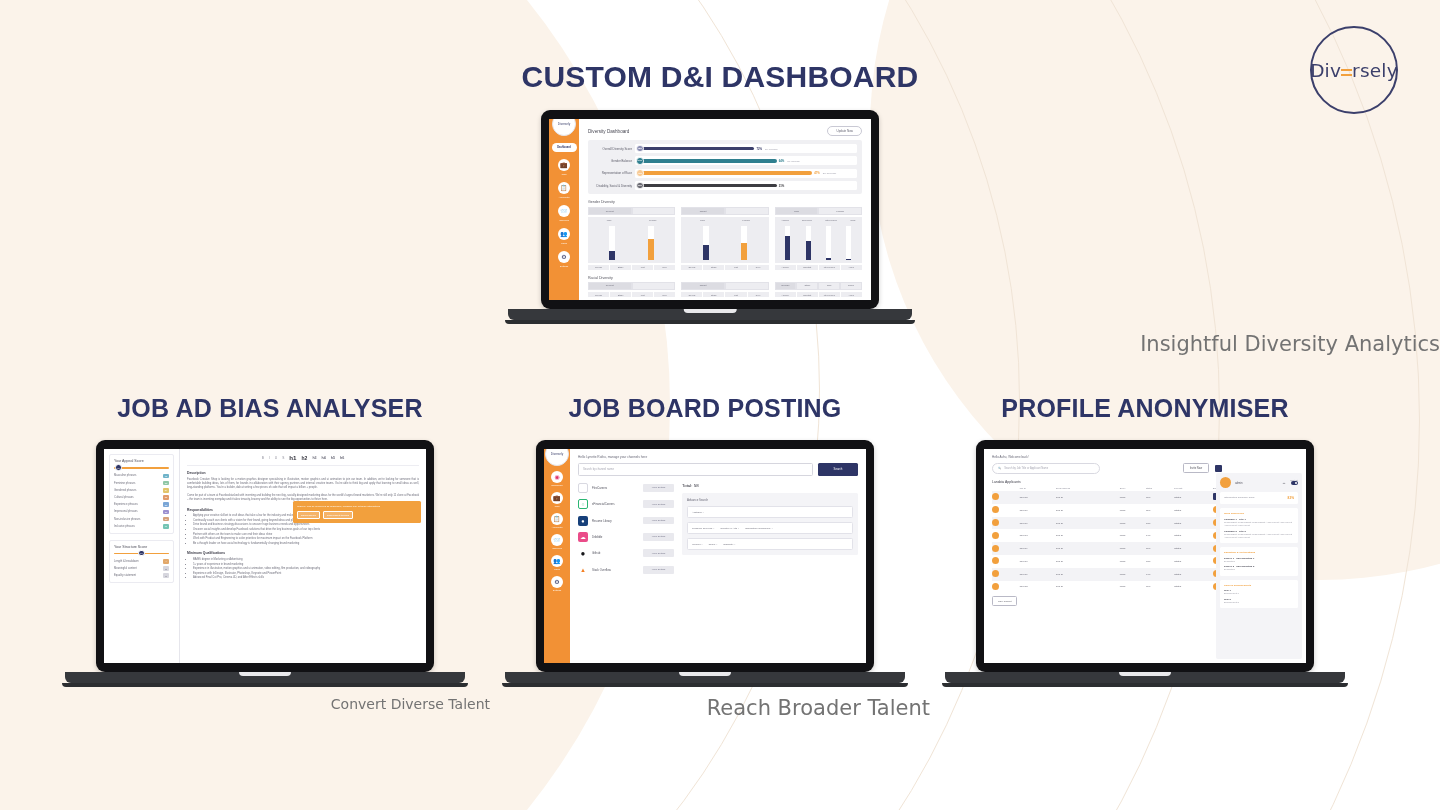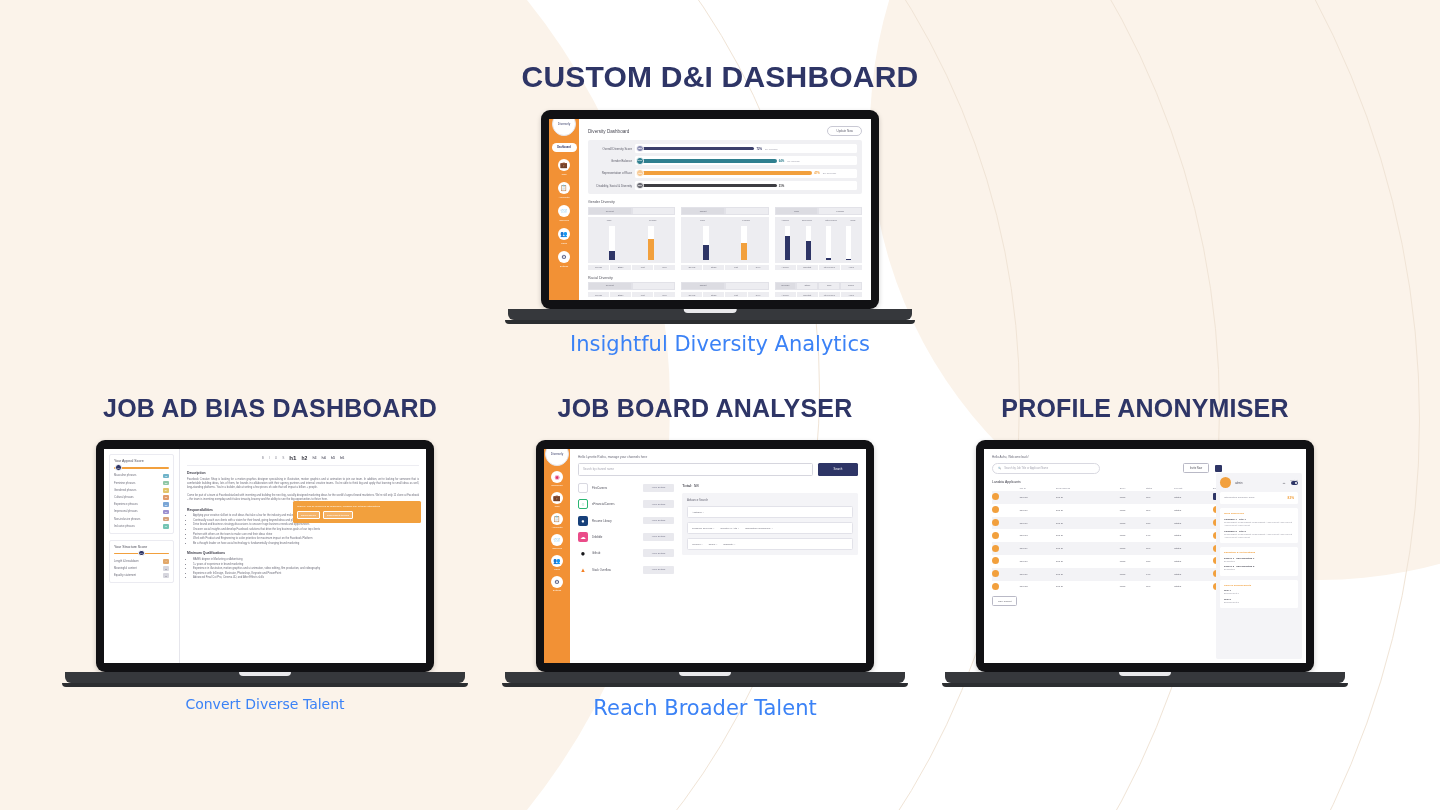--- a/index.html
+++ b/index.html
@@ -59,22 +59,22 @@
   .sec-title {
     position: absolute;
     font-weight: bold;
     color: #2e3566;
     letter-spacing: .2px;
     text-align: center;
     white-space: nowrap;
   }
   .caption {
     position: absolute;
-    color: #3b82f6;
-    text-align: center;
+    color: #737373;
+    text-align: right;
     white-space: nowrap;
     font-family: "DejaVu Sans", sans-serif;
   }
 
   
   .laptop { position: absolute; }
   .lid {
     position: absolute; left: 0; top: 0;
     background: #111114;
     border-radius: 9px;
@@ -276,24 +276,29 @@
 
   <div class="bg-layer">
     <div class="bg-blob"></div>
     <div class="bg-blob2"></div>
     <div class="bg-arc" style="left:-560px;top:-300px;width:1380px;height:1380px;"></div>
     <div class="bg-arc" style="left:-500px;top:-360px;width:1520px;height:1520px;"></div>
     <div class="bg-arc" style="left:-440px;top:-420px;width:1660px;height:1660px;"></div>
     <div class="bg-arc" style="left:-380px;top:-480px;width:1800px;height:1800px;"></div>
   </div>
 
+  <div class="logo-wrap">
+    <div class="logo-circle">
+      <span class="logo-text"><span>Div</span><span class="logo-eq"></span><span>rsely</span></span>
+    </div>
+  </div>
 
   <div class="sec-title" style="left:0;right:0;top:60px;font-size:30px;text-align:center;">CUSTOM D&amp;I DASHBOARD</div>
-  <div class="sec-title" style="left:40px;width:460px;top:394px;font-size:25px;">JOB AD BIAS DASHBOARD</div>
-  <div class="sec-title" style="left:475px;width:460px;top:394px;font-size:25px;">JOB BOARD ANALYSER</div>
+  <div class="sec-title" style="left:40px;width:460px;top:394px;font-size:25px;">JOB AD BIAS ANALYSER</div>
+  <div class="sec-title" style="left:475px;width:460px;top:394px;font-size:25px;">JOB BOARD POSTING</div>
   <div class="sec-title" style="left:915px;width:460px;top:394px;font-size:25px;">PROFILE ANONYMISER</div>
 
   <div class="caption" style="left:0;right:0;top:332px;font-size:21px;">Insightful Diversity Analytics</div>
   <div class="caption" style="left:40px;width:450px;top:696px;font-size:14px;">Convert Diverse Talent</div>
   <div class="caption" style="left:480px;width:450px;top:696px;font-size:21px;">Reach Broader Talent</div>
 
   <div class="laptop" style="left:541px;top:110px;width:338px;height:215px;">
     <div class="lid" style="width:338px;height:199px;">
       <div class="screen">
         <div class="dash">

